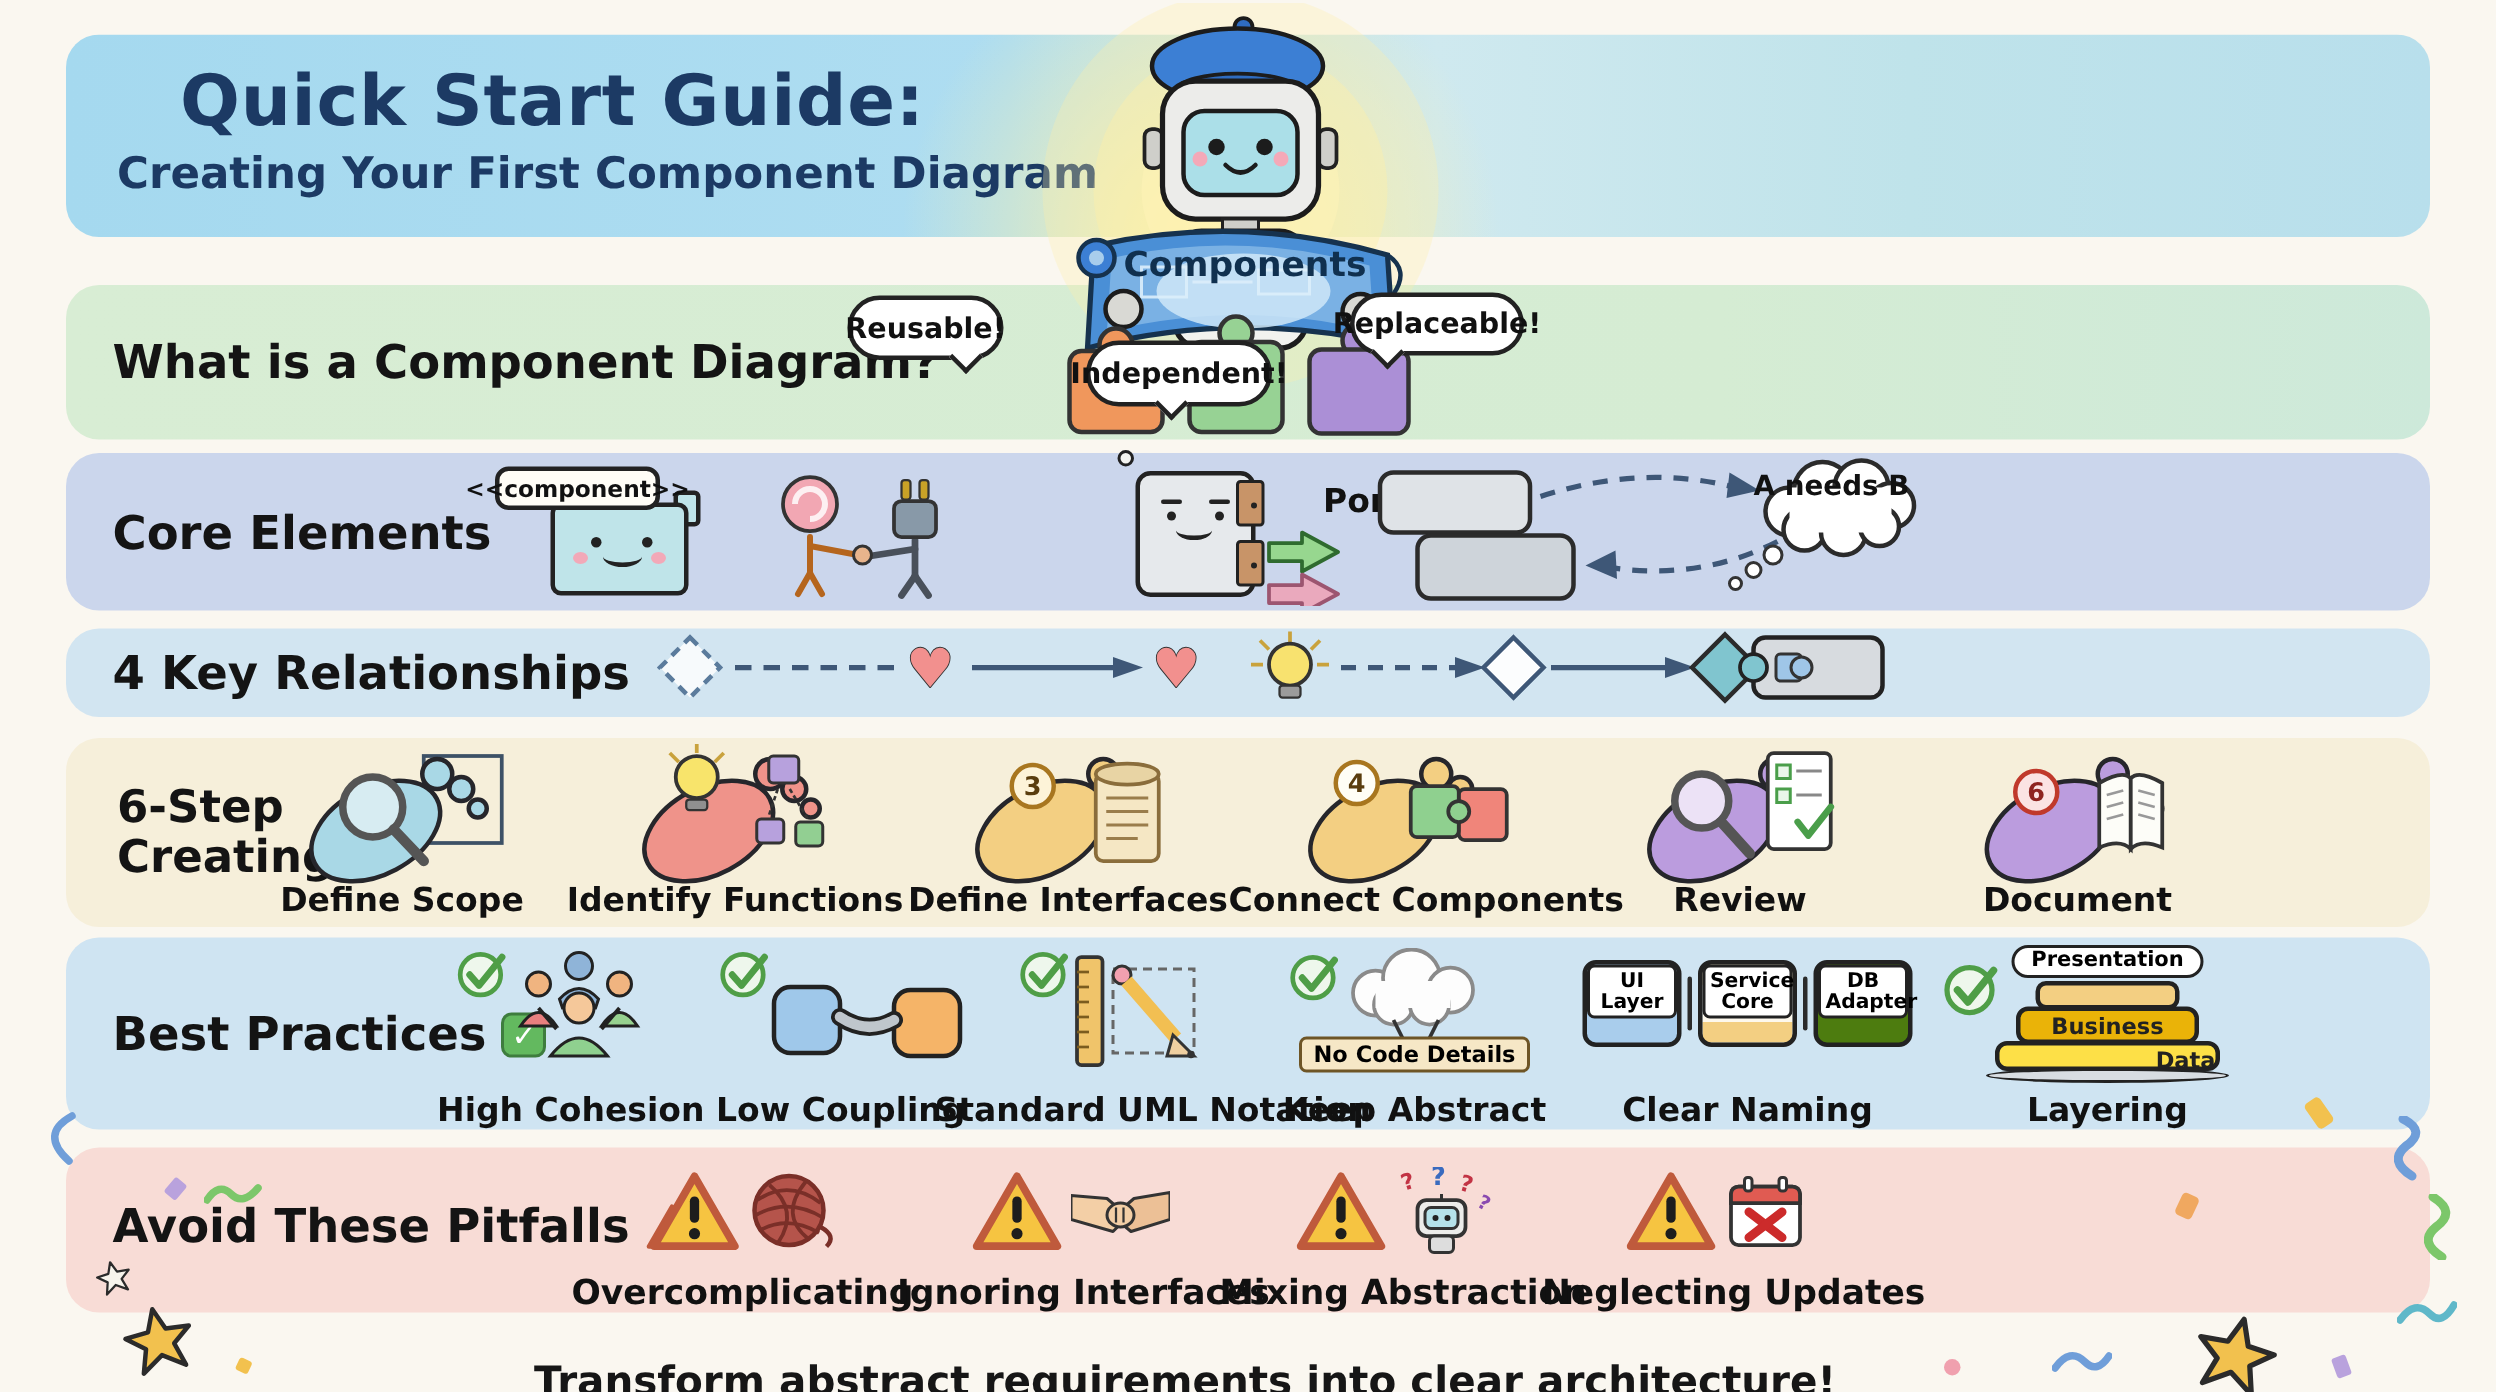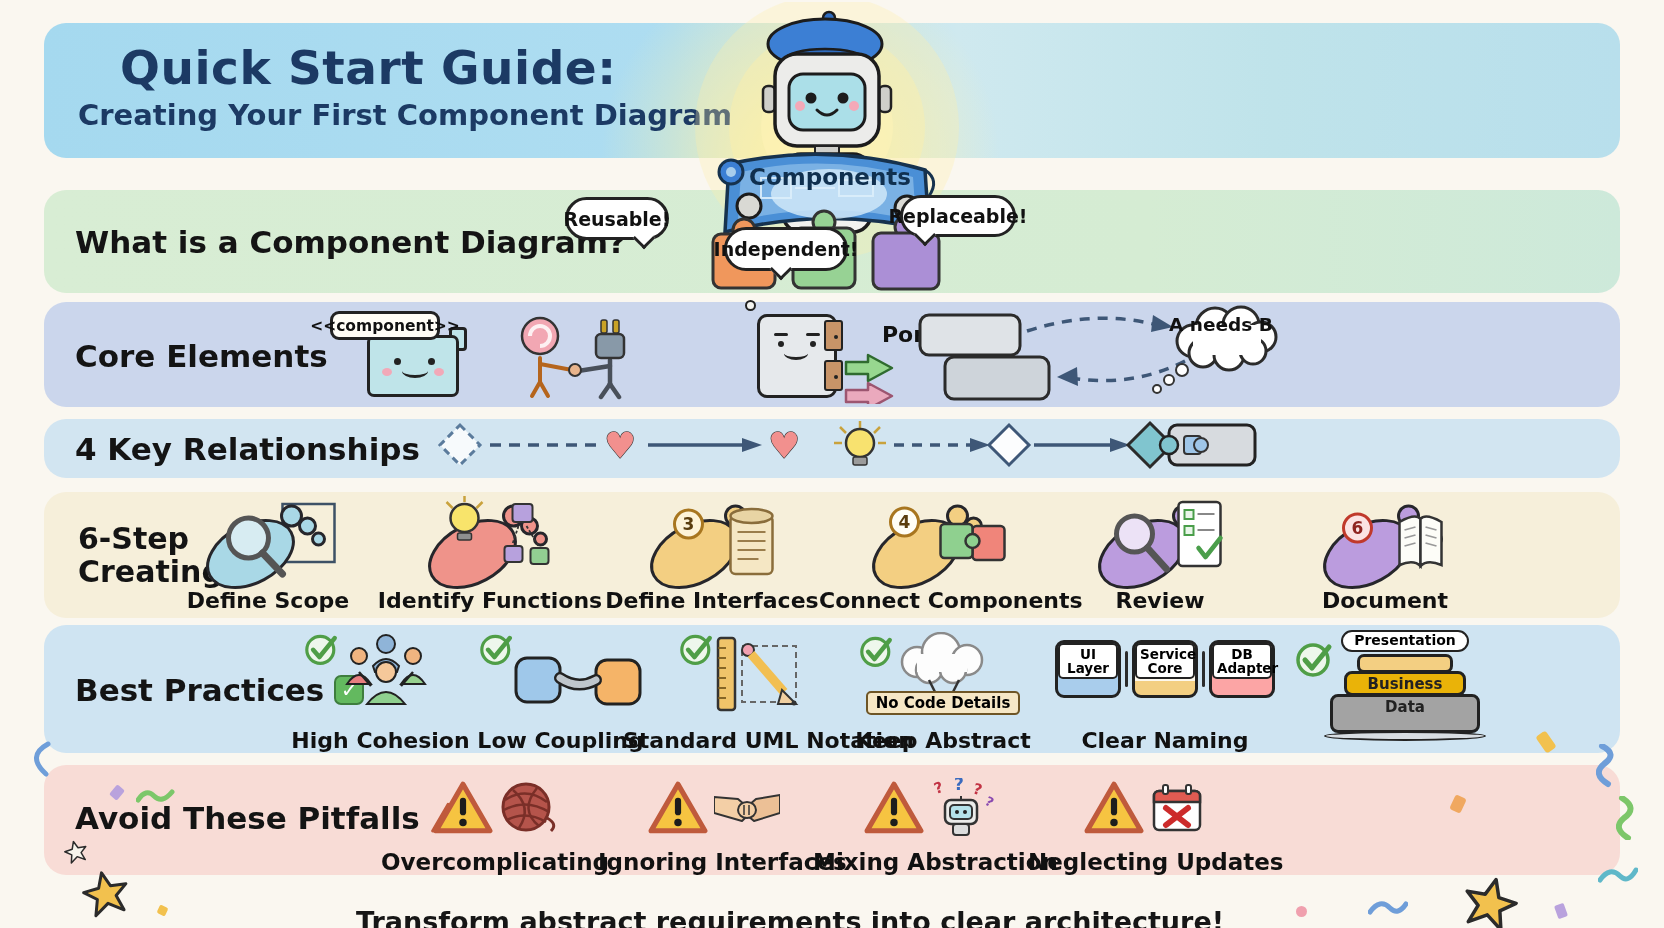--- a/index.html
+++ b/index.html
@@ -64,29 +64,29 @@
   .step svg { position:absolute; left:35px; top:2px; }
   .step-label { position:absolute; top:94px; width:100%; text-align:center; font-size:22px; font-weight:bold; color:#111; white-space:nowrap; }
 
   
   .bp-item { position:absolute; top:630px; height:122px; display:flex; flex-direction:column; align-items:center; justify-content:flex-start; }
   .bp-label { position:absolute; top:98px; width:260px; left:50%; transform:translateX(-50%); text-align:center; font-size:22px; font-weight:bold; color:#111; white-space:nowrap; }
   .cn-row { display:flex; align-items:center; margin-top:10px; }
   .cn-box { position:relative; width:66px; height:58px; border:3px solid #222; border-radius:9px; display:flex; align-items:flex-start; justify-content:center; }
   .cn-blue { background:#a9cdec; }
   .cn-yellow { background:linear-gradient(180deg,#f3cf82 0 26%, #fdf8ec 26% 74%, #f3cf82 74%); }
-  .cn-green { background:#fca5a5; }
+  .cn-green { background:#4d7c0f; }
   .cn-plate { background:#fff; border:2.5px solid #222; border-radius:5px; font-size:13.5px; font-weight:bold; text-align:center; line-height:1.05; padding:2px 3px; max-width:60px; }
   .cn-sep { width:3px; height:36px; background:#2b2b2b; border-radius:2px; margin:0 4px; }
   .cake { display:flex; flex-direction:column; align-items:center; margin-top:0; }
   .cake .pill { width:128px; height:22px; background:#fff; border:2.5px solid #222; border-radius:11px; font-size:14px; font-weight:bold; text-align:center; line-height:17px; }
   .tier { border:3px solid #222; text-align:center; font-size:15px; font-weight:bold; color:#222; }
   .tier-y { width:96px; height:19px; background:#f3cf82; border-radius:7px; margin-top:2px; }
   .tier-o { width:122px; height:25px; background:#eab308; border-radius:8px; margin-top:-2px; line-height:20px; }
-  .tier-p { width:150px; height:39px; background:#a3a3a3; border-radius:8px; margin-top:-2px; line-height:20px; }
+  .tier-p { width:150px; height:20px; background:#fde047; border-radius:8px; margin-top:-2px; line-height:20px;text-align:right; }
   .plate { width:162px; height:10px; background:#d8dde2; border:2px solid #222; border-radius:50%; margin-top:-2px; }
   .sign { background:#f6e7c6; border:2.5px solid #6e5526; border-radius:5px; font-size:15px; font-weight:bold; padding:1px 8px; margin-top:-3px; white-space:nowrap; }
   .chk { position:absolute; }
 
   
   .pit-item { position:absolute; top:771px; width:230px; height:100px; }
   .pit-icons { display:flex; align-items:center; justify-content:center; gap:5px; height:74px; }
   .pit-label { position:absolute; top:78px; width:100%; text-align:center; font-size:23px; font-weight:bold; color:#111; white-space:nowrap; }
 
   .footer-tag { position:absolute; left:790px; top:906px; transform:translateX(-50%); font-size:27px; font-weight:bold; color:#161616; white-space:nowrap; }
@@ -508,20 +508,21 @@
     <svg class="chk" style="left:-6px; top:8px;" width="44" height="40">
         <use href="#sym-check"></use>
       </svg>
     <div class="cake">
       <div class="pill">Presentation</div>
       <div class="tier tier-y"></div>
       <div class="tier tier-o">Business</div>
       <div class="tier tier-p">Data</div>
       <div class="plate"></div>
     </div>
+    <div class="bp-label">Layering</div>
   </div>
 
   <div class="heading h-pit">
     <span>Avoid These Pitfalls</span>
     <svg width="36" height="32" viewBox="0 0 60 54">
         <use href="#sym-warn"></use>
       </svg>
   </div>
 
   <div class="pit-item" style="left:380px;">

